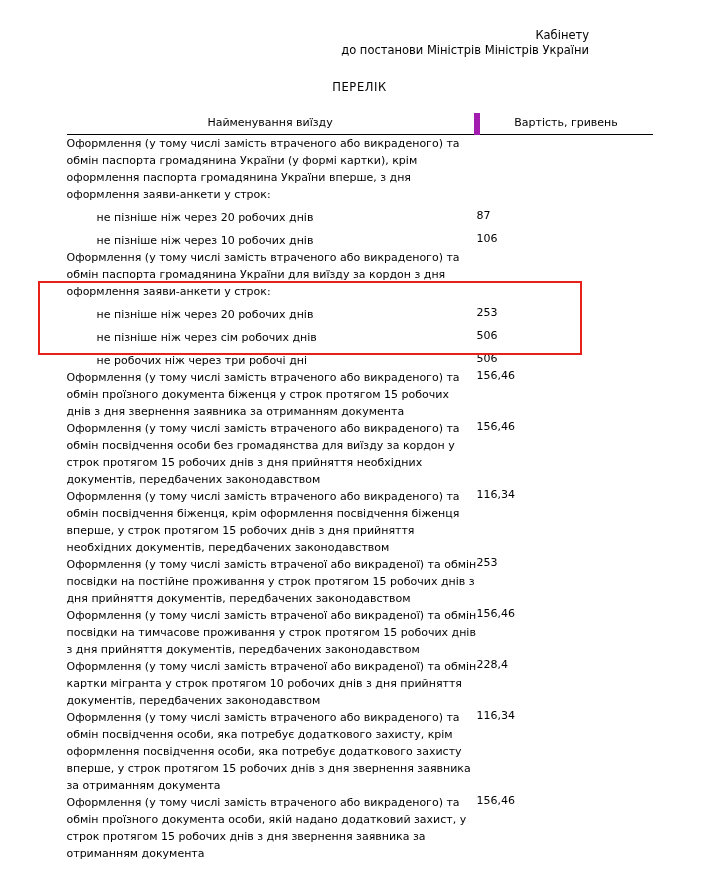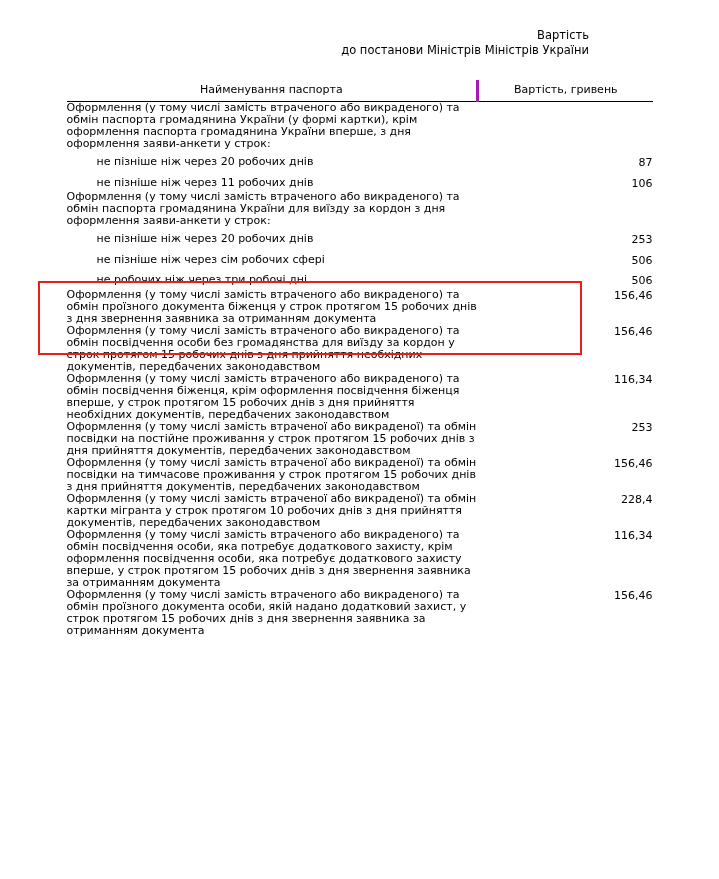--- a/index.html
+++ b/index.html
@@ -52,34 +52,34 @@
     font-size: 11px;
     padding: 3px 0 5px 0;
     border-bottom: 1px solid #000000;
     text-align: center;
   }
   table.services th.col-name {
     width: 404px;
   }
   table.services th.col-price {
     width: 182px;
-    border-left: 3px solid #a21caf;
+    border-left: 6px solid #a21caf;
   }
   table.services td {
     vertical-align: top;
     padding: 0;
   }
   td.name {
     width: 404px;
     padding: 7px 6px 0 6px;
-    line-height: 12px;
+    line-height: 17px;
   }
   td.price {
     width: 182px;
-    text-align: right;
+    text-align: left;
     padding: 7px 0 0 0;
     line-height: 14.5px;
   }
   tr.sub td.name {
     padding-top: 6px;
     padding-left: 30px;
   }
   tr.sub td.price {
     padding-top: 6px;
   }
@@ -93,57 +93,58 @@
     box-sizing: border-box;
     pointer-events: none;
   }
 </style>
 </head>
 <body>
 
 <div class="page">
 
   <div class="header-block">
-    <div>Вартість</div>
+    <div>Кабінету</div>
     <div>до постанови Міністрів Міністрів України</div>
   </div>
 
   <div class="title-block">
+    <div class="title-main">ПЕРЕЛІК</div>
   </div>
 
   <table class="services">
     <thead>
       <tr>
-        <th class="col-name">Найменування паспорта</th>
+        <th class="col-name">Найменування виїзду</th>
         <th class="col-price">Вартість, гривень</th>
       </tr>
     </thead>
     <tbody id="table-body">
         <tr>
           <td class="name">Оформлення (у тому числі замість втраченого або викраденого) та обмін паспорта громадянина України (у формі картки), крім оформлення паспорта громадянина України вперше, з дня оформлення заяви-анкети у строк:</td>
           <td class="price"></td>
         </tr>
         <tr class="sub">
           <td class="name">не пізніше ніж через 20 робочих днів</td>
           <td class="price">87</td>
         </tr>
         <tr class="sub">
-          <td class="name">не пізніше ніж через 11 робочих днів</td>
+          <td class="name">не пізніше ніж через 10 робочих днів</td>
           <td class="price">106</td>
         </tr>
         <tr>
           <td class="name">Оформлення (у тому числі замість втраченого або викраденого) та обмін паспорта громадянина України для виїзду за кордон з дня оформлення заяви-анкети у строк:</td>
           <td class="price"></td>
         </tr>
         <tr class="sub">
           <td class="name">не пізніше ніж через 20 робочих днів</td>
           <td class="price">253</td>
         </tr>
         <tr class="sub">
-          <td class="name">не пізніше ніж через сім робочих сфері</td>
+          <td class="name">не пізніше ніж через сім робочих днів</td>
           <td class="price">506</td>
         </tr>
         <tr class="sub">
           <td class="name">не робочих ніж через три робочі дні</td>
           <td class="price">506</td>
         </tr>
         <tr>
           <td class="name">Оформлення (у тому числі замість втраченого або викраденого) та обмін проїзного документа біженця у строк протягом 15 робочих днів з дня звернення заявника за отриманням документа</td>
           <td class="price">156,46</td>
         </tr>

